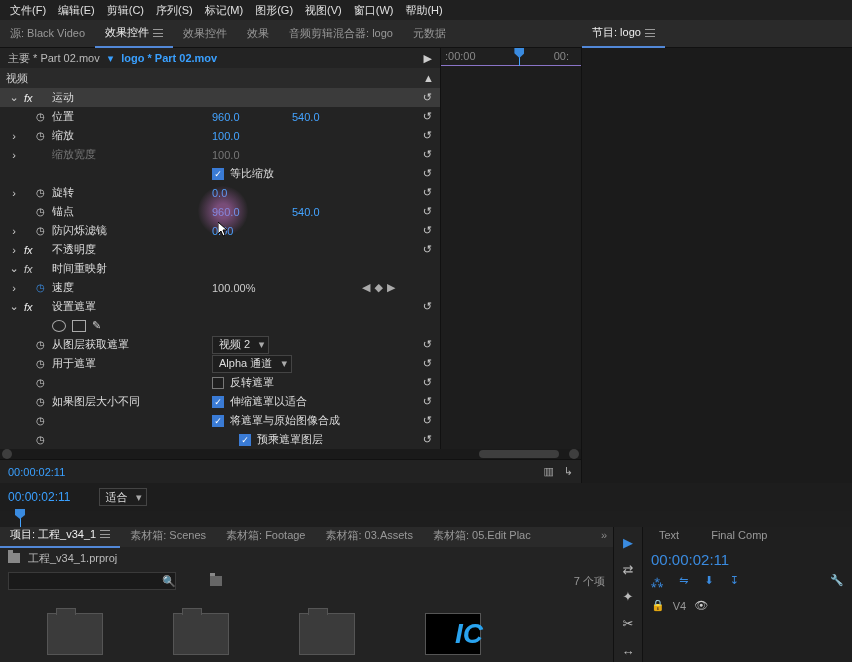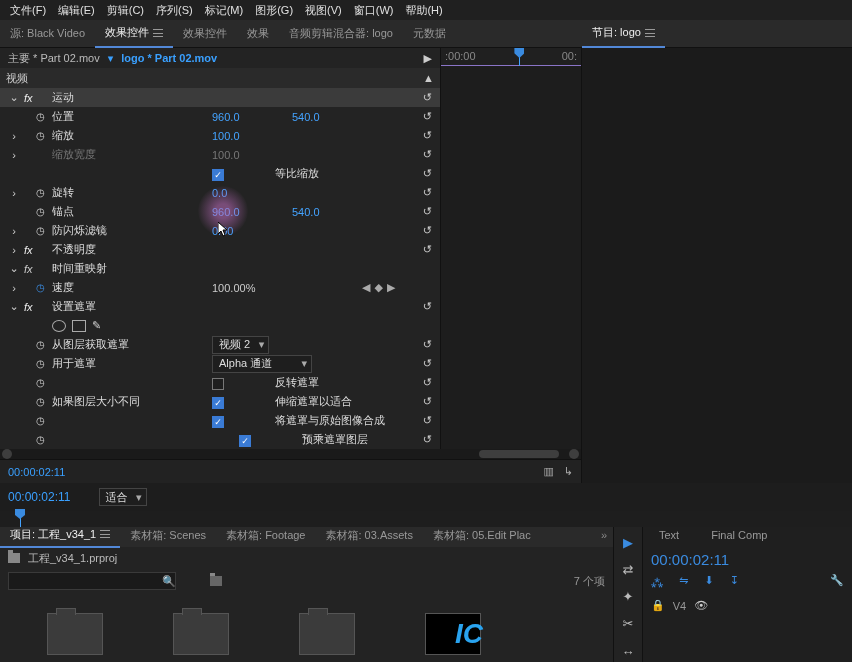--- a/index.html
+++ b/index.html
@@ -42,21 +42,21 @@
 .plabel { color:#ddd; }
 .plabel.dim { color: #777; }
 .val { color:#44a3ff; cursor: ew-resize; }
 .val.dim { color:#777; }
 .reset { color:#ccc; text-align:right; padding-right:4px; cursor:pointer; }
 
 
 .cb { width:12px; height:12px; border:1px solid #777; display:inline-flex; align-items:center; justify-content:center; margin-right:6px; background:#1e1e1e; cursor:pointer; }
 .cb.checked { background:#3a7bd5; border-color:#3a7bd5; }
 .cb.checked::after { content:"✓"; color:#fff; font-size:9px; }
-.with-cb { display:flex; align-items:flex-end;gap:45px; }
+.with-cb { display:flex; align-items:center; }
 
 
 .sel { background:#1e1e1e; border:1px solid #444; color:#ddd; height:18px; padding:0 18px 0 6px; position: relative; display:inline-flex; align-items:center; cursor:pointer; }
 .sel::after { content:"▾"; position:absolute; right:4px; color:#aaa; }
 
 
 .hl { position:absolute; left:198px; top:138px; width:50px; height:50px; border-radius:50%; background: radial-gradient(circle, rgba(190,110,190,.55) 20%, rgba(190,110,190,0) 72%); pointer-events:none; z-index:5;}
 .cursor-svg { position:absolute; left:218px; top:174px; width:12px; height:16px; z-index:6; pointer-events:none; }
 
 
@@ -325,21 +325,21 @@
               <span class="stopwatch">◷</span>
             <span class="plabel">从图层获取遮罩</span>
             <span style="grid-column:5 / span 3;"><span class="sel">视频 2</span></span>
             <span class="reset">↺</span>
           </div>
           <div class="row">
             <span></span>
               <span></span>
               <span class="stopwatch">◷</span>
             <span class="plabel">用于遮罩</span>
-            <span style="grid-column:5 / span 3;"><span class="sel" style="width:100px">Alpha 通道</span></span>
+            <span style="grid-column:5 / span 3;"><span class="sel" style="width:80px">Alpha 通道</span></span>
             <span class="reset">↺</span>
           </div>
           <div class="row">
             <span></span>
               <span></span>
               <span class="stopwatch">◷</span>
               <span></span>
             <span class="with-cb" style="grid-column:5 / span 3;">
                 <span class="cb"></span>
                 <span class="plabel">反转遮罩</span>
@@ -378,21 +378,21 @@
                 <span class="plabel">预乘遮罩图层</span>
               </span>
             <span class="reset">↺</span>
           </div>
         </div>
       </div>
 
       <div style="flex:1; display:flex; flex-direction:column; border-left:1px solid #111; background:#1e1e1e; position:relative;text-decoration:underline;">
         <div class="rt-ruler">
           <span class="tick" style="left:4px;">:00:00</span>
-          <span class="tick" style="right:4px;">00:</span>
+          <span class="tick" style="right:12px;">00:</span>
           <div class="rt-clip" style="width:100%;">Part 02.mov</div>
           <div class="playhead" style="left:56%;">
               <div class="ph-head"></div>
             </div>
         </div>
         <div class="rt-canvas"></div>
       </div>
     </div>
     <div class="hscroll">
       <div class="knob"></div>

